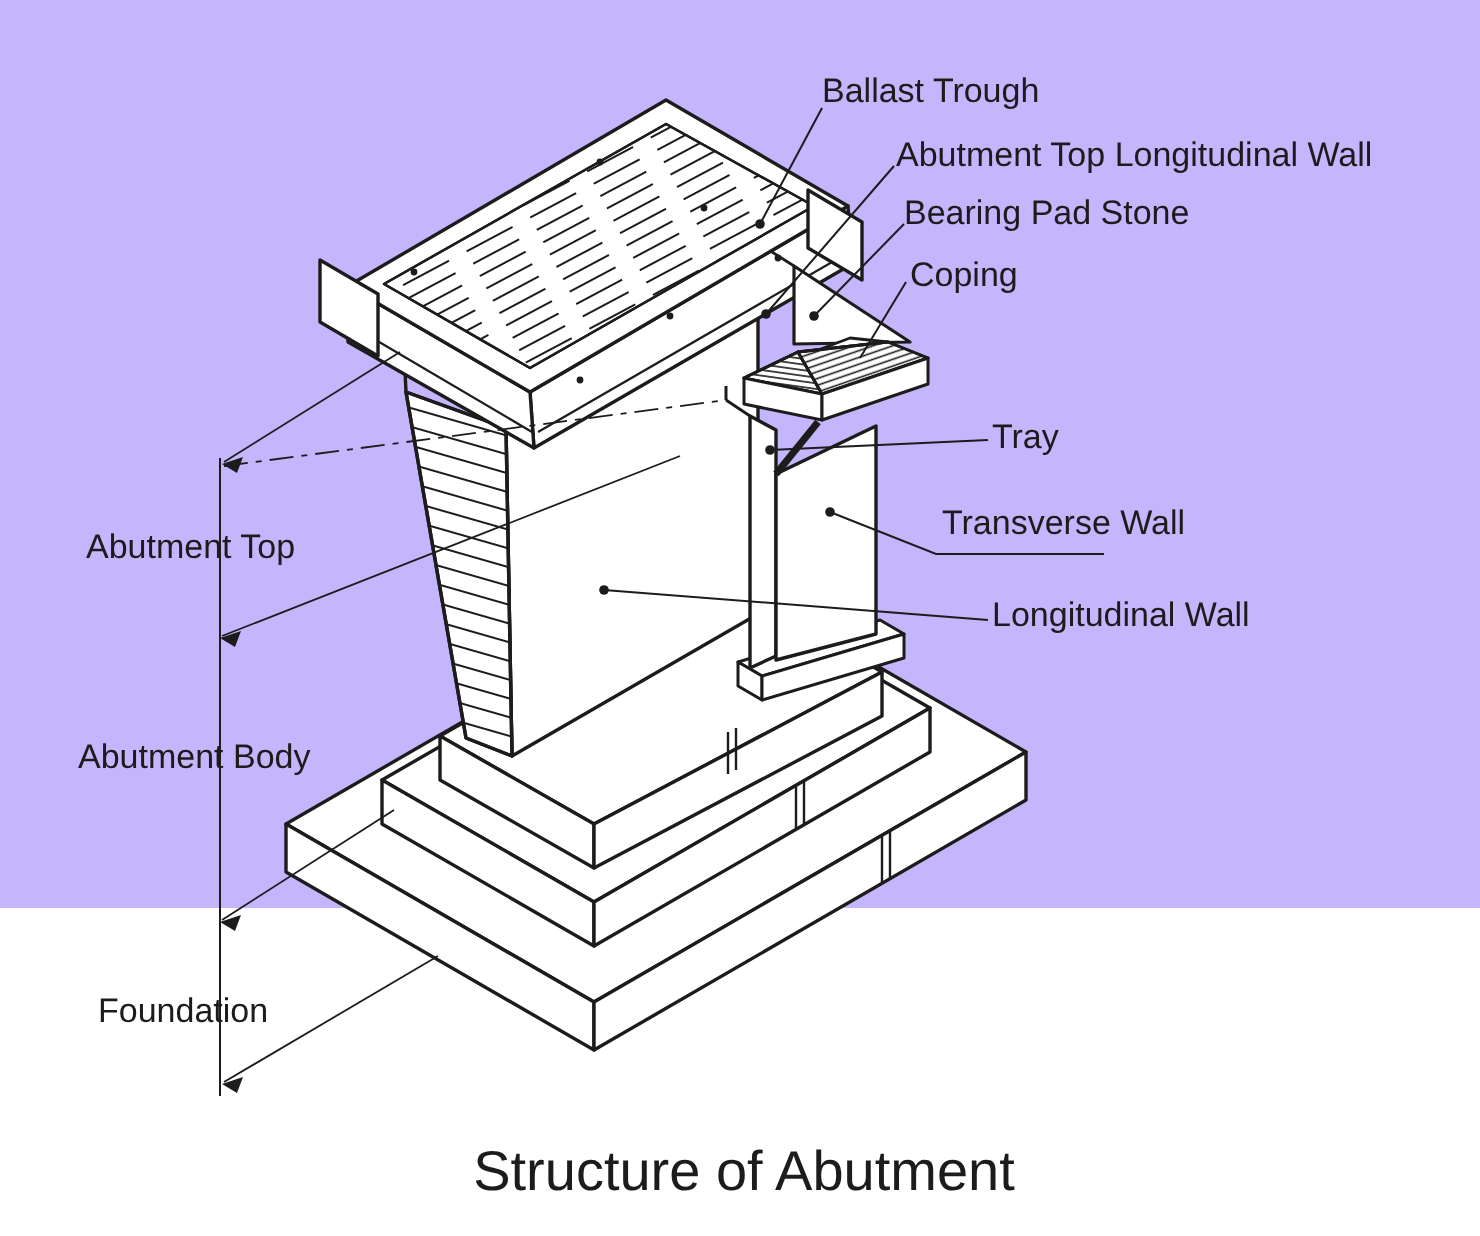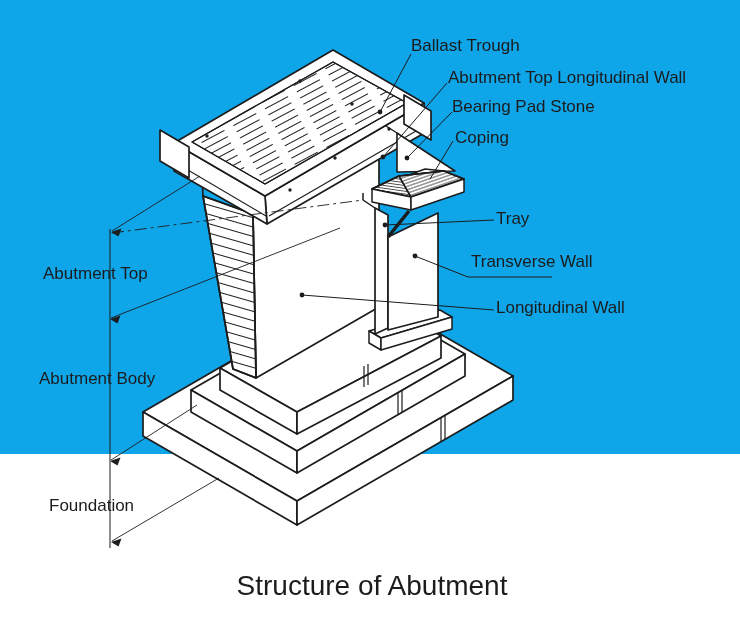--- a/index.html
+++ b/index.html
@@ -8,21 +8,21 @@
     background: #ffffff;
     width: 740px;
     height: 618px;
     overflow: hidden;
     font-family: "Liberation Sans", sans-serif;
   }
   .stage {
     position: relative;
     width: 740px;
     height: 454px;
-    background: #0ea5e9;
+    background: #c4b5fd;
   }
   svg { display: block; }
   text {
     font-family: "Liberation Sans", sans-serif;
     fill: #1c1c1c;
   }
   .part-label { font-size: 17px; }
   .section-label { font-size: 17px; }
   .diagram-title { font-size: 28px; }
 </style>

